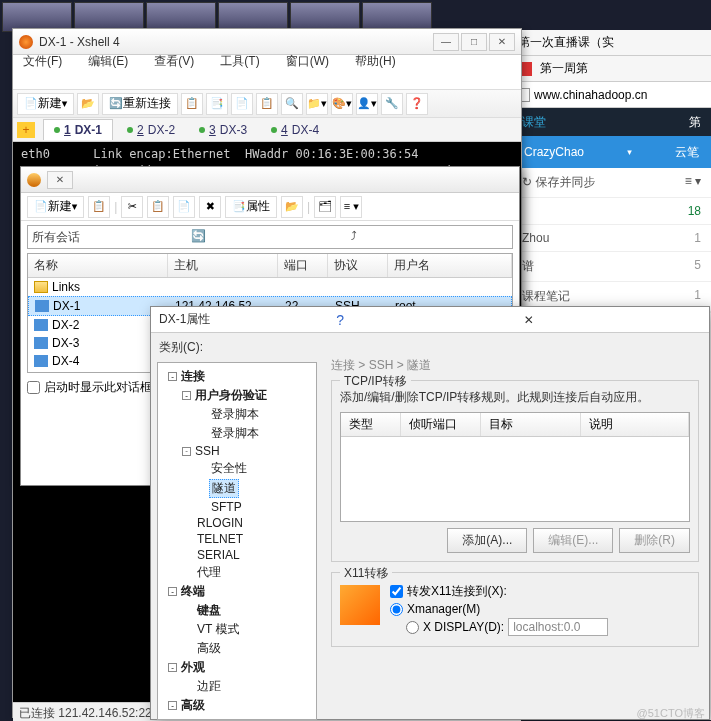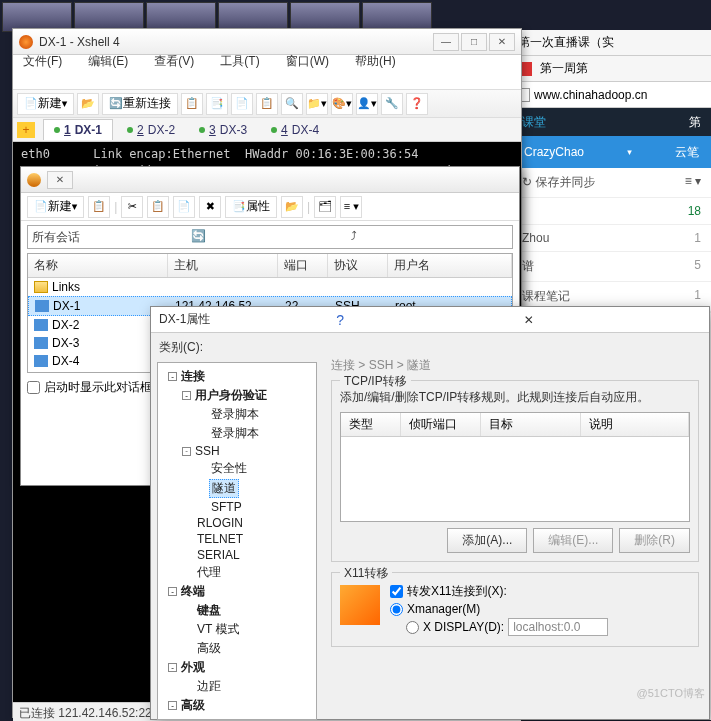--- a/index.html
+++ b/index.html
@@ -76,21 +76,21 @@
 
 .bgr{position:absolute;right:0;top:30px;width:200px;height:690px;background:#fff;border-left:1px solid #ccc}
 .bgr .tab2{height:26px;display:flex;align-items:center;padding:0 6px;gap:4px;border-bottom:1px solid #ccc;background:#f6f6f6}
 .bgr .ricon{width:14px;height:14px;background:#d33;margin-right:4px}
 .bgr .addr{height:26px;display:flex;align-items:center;border-bottom:1px solid #ccc;padding:0 4px}
 .bgr .addr .ai{width:14px;height:14px;border:1px solid #999;margin-right:4px}
 .bgr .blue{height:32px;background:#2d8fdd;color:#fff;display:flex;align-items:center;justify-content:space-between;padding:0 12px}
 .bgr .row{display:flex;justify-content:space-between;padding:6px 10px;border-bottom:1px solid #eee;color:#555}
 .bgr .fname{color:#333}
 .bgr .date{color:#999;font-size:11px}
-.wm{position:absolute;right:6px;bottom:20px;color:#bbb;font-size:11px}
+.wm{position:absolute;right:6px;bottom:0;color:#bbb;font-size:11px}
 </style>
 </head>
 <body>
 
 <div class="thumbs">
   <div class="thumb"></div>
   <div class="thumb"></div>
   <div class="thumb"></div>
   <div class="thumb"></div>
   <div class="thumb"></div>

